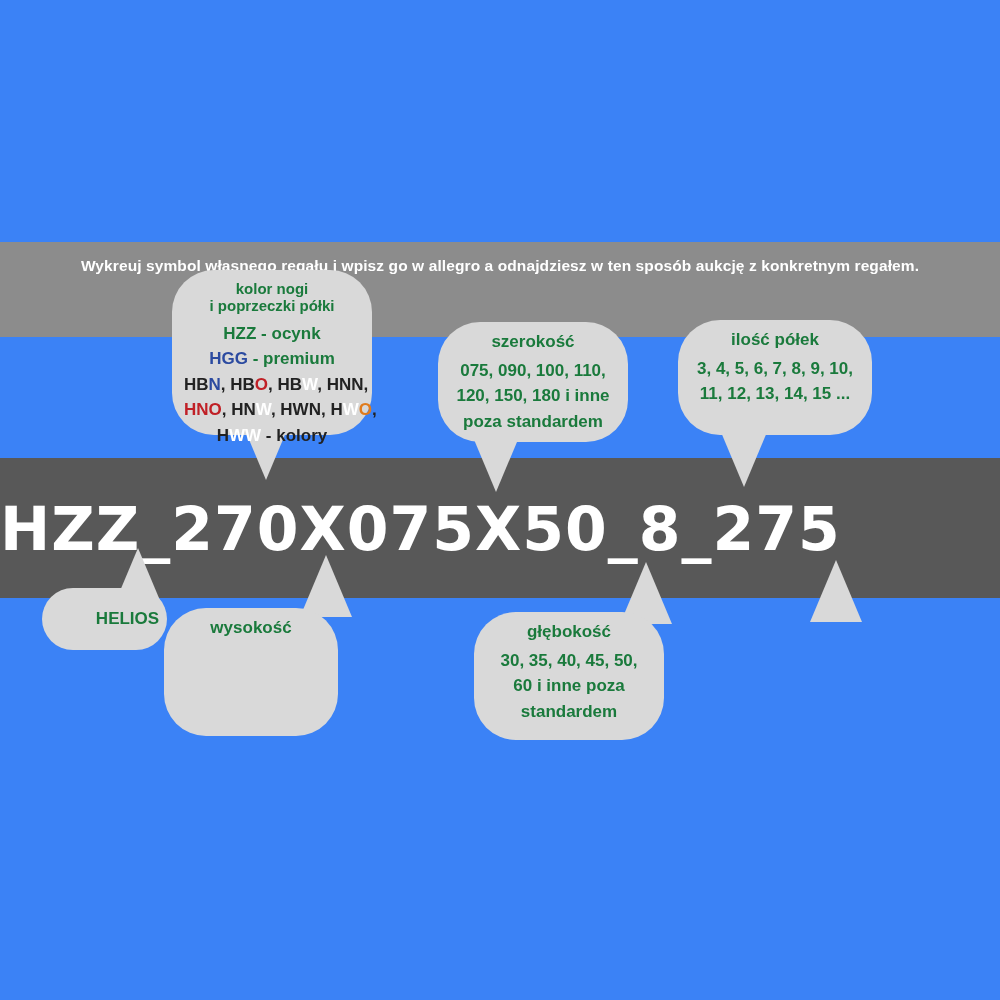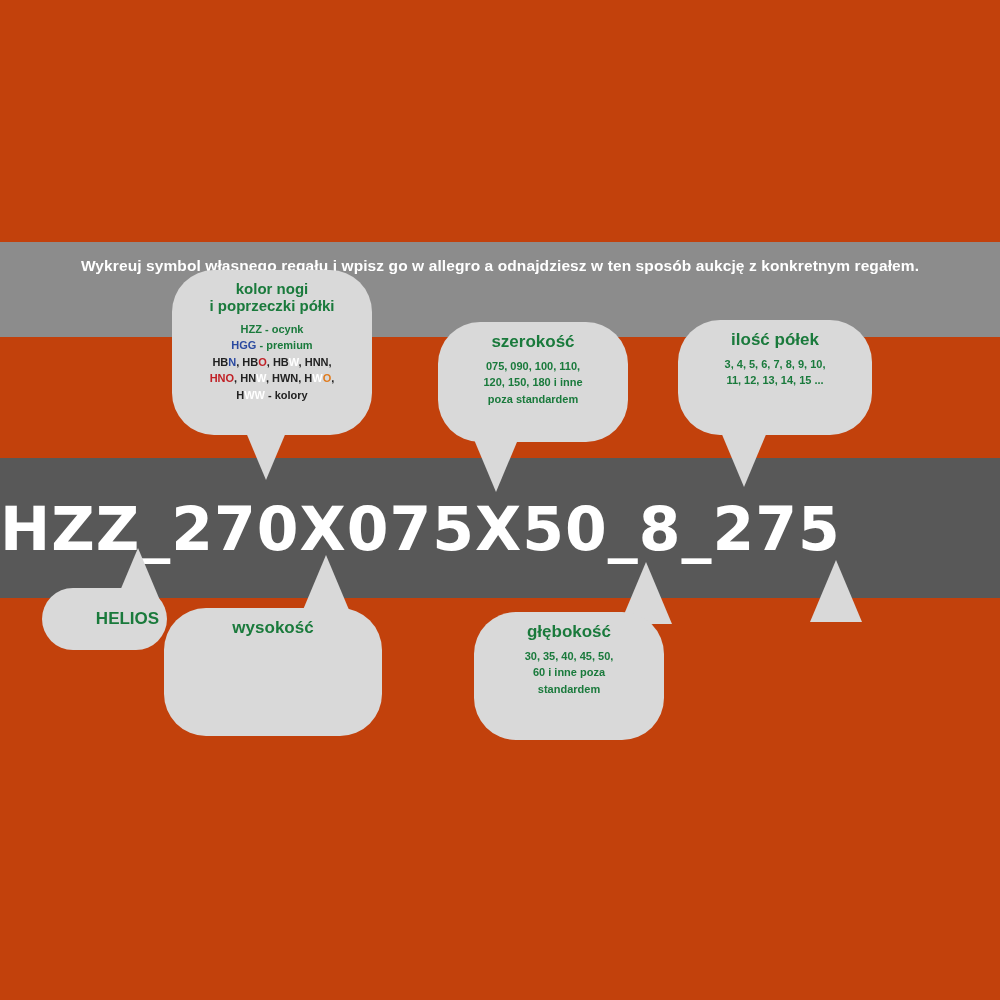--- a/index.html
+++ b/index.html
@@ -7,21 +7,21 @@
     padding: 0;
     background: #ffffff;
   }
   body {
     font-family: "Liberation Sans", sans-serif;
   }
   #canvas {
     position: relative;
     width: 1000px;
     height: 1000px;
-    background: #c2410c;
+    background: #3b82f6;
     overflow: hidden;
   }
   
   .band {
     position: absolute;
     left: 0;
     width: 1000px;
   }
   .band-light {
     background: #8c8c8c;
@@ -79,21 +79,21 @@
     font-size: 17px;
     line-height: 1.15;
     margin-bottom: 6px;
   }
   .bubble .title.small {
     font-size: 15px;
   }
   .bubble .body {
     color: #1a7a3c;
     font-weight: bold;
-    font-size: 11px;
+    font-size: 17px;
     line-height: 1.5;
   }
   .bubble.plain .title {
     margin-bottom: 0;
   }
   
   .tail {
     position: absolute;
     width: 0;
     height: 0;
@@ -158,21 +158,21 @@
     <div class="body" style="white-space:pre-line;">3, 4, 5, 6, 7, 8, 9, 10,
 11, 12, 13, 14, 15 ...</div>
   </div>
 
   <div class="tail tail-up" style="left:112px; top:548px;"></div>
   <div class="bubble plain" style="left:42px; top:588px; width:125px; height:62px; border-radius:32px; display:flex; align-items:center; justify-content:center;">
     <div class="title" style="margin:0;padding-left:46px;">HELIOS</div>
   </div>
 
   <div class="tail tail-up" style="left:300px; top:555px;"></div>
-  <div class="bubble" style="left:164px; top:608px; width:218px; height:128px;">
+  <div class="bubble" style="left:164px; top:608px; width:174px; height:128px;">
     <div class="title">wysokość</div>
   </div>
 
   <div class="tail tail-up" style="left:620px; top:562px;"></div>
   <div class="bubble" style="left:474px; top:612px; width:190px; height:128px;">
     <div class="title">głębokość</div>
     <div class="body" style="white-space:pre-line;">30, 35, 40, 45, 50,
 60 i inne poza
 standardem</div>
   </div>

